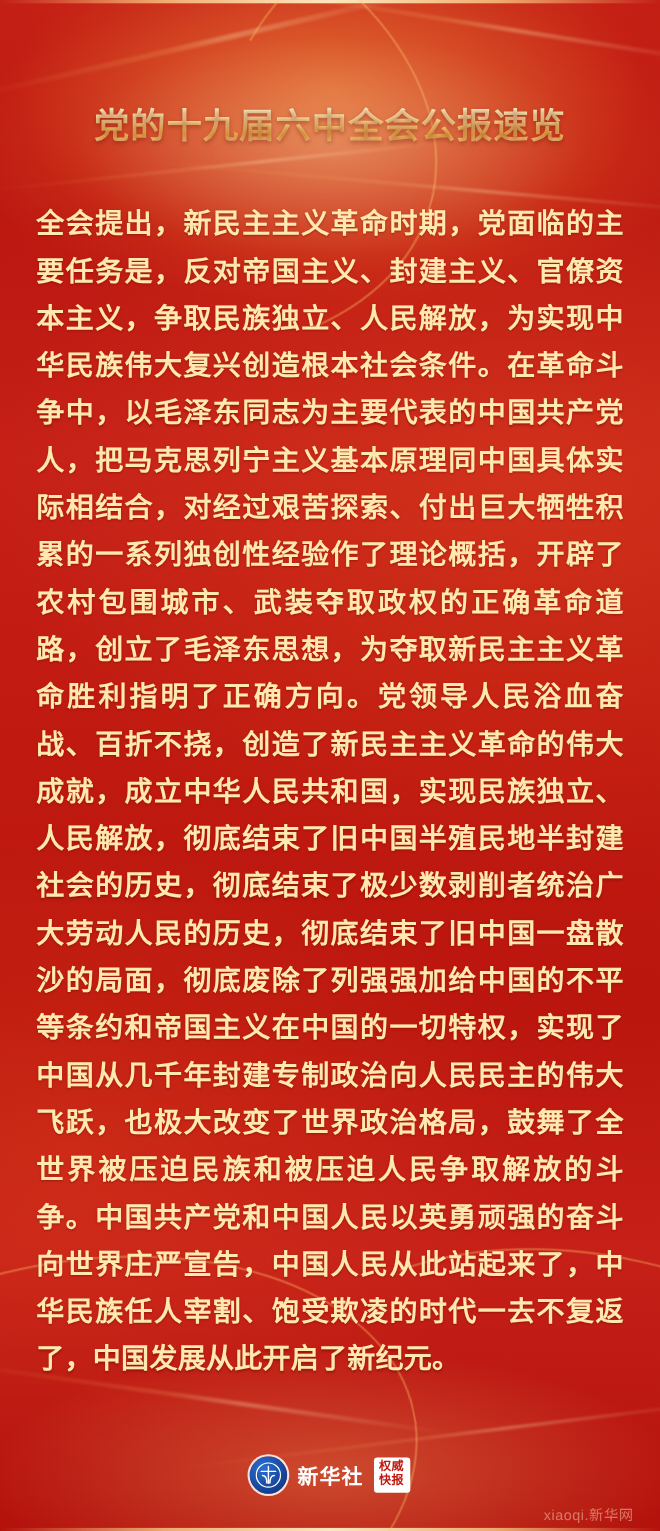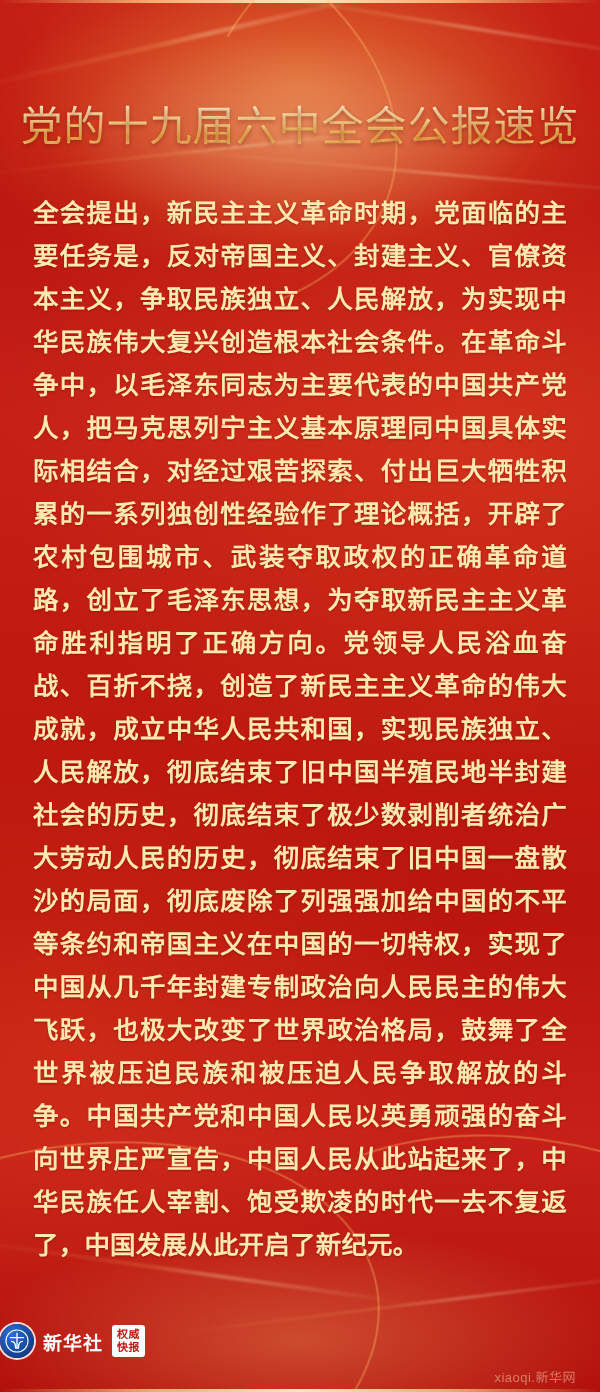--- a/index.html
+++ b/index.html
@@ -66,56 +66,56 @@
 
   #title-wrap {
     position: absolute;
     left: 0; top: 74px;
     width: 600px;
     text-align: center;
   }
   #title {
     display: inline-block;
     font-family: "Liberation Serif", "DejaVu Serif", serif;
-    font-weight: normal;
-    font-size: 42px;
+    font-weight: bold;
+    font-size: 32px;
     letter-spacing: 1px;
     line-height: 1.2;
     color: #ffe9a8;
     background: linear-gradient(180deg, #fff6d0 0%, #ffdc8e 40%, #f6b34a 70%, #ffeab4 100%);
     -webkit-background-clip: text;
     background-clip: text;
     -webkit-text-fill-color: transparent;
     text-shadow: 0 2px 4px rgba(90,8,5,0.35);
   }
 
   #body-text {
     position: absolute;
     left: 33px;
-    top: 192px;
+    top: 182px;
     width: 534px;
     font-size: 25.5px;
     line-height: 43px;
     color: #ffe9ae;
     font-weight: bold;
     text-align: justify;
     text-justify: inter-ideograph;
     text-indent: 0;
     text-shadow: 0 1px 2px rgba(100,10,5,0.45);
     letter-spacing: 0.2px;
   }
 
   #footer {
     position: absolute;
     left: 0;
     bottom: 34px;
     width: 600px;
     display: flex;
     align-items: center;
-    justify-content: flex-start;
+    justify-content: center;
     gap: 9px;
   }
   .xh-badge {
     width: 34px; height: 34px;
     border-radius: 50%;
     background: radial-gradient(circle at 35% 30%, #2a6fd4 0%, #17479b 60%, #0e2f6d 100%);
     display: flex; align-items: center; justify-content: center;
     box-shadow: 0 0 0 2px rgba(255,255,255,0.85);
   }
   .xh-badge svg { display:block; }
@@ -127,21 +127,21 @@
     font-family: "Liberation Sans", sans-serif;
   }
   .auth-tag {
     background: #ffffff;
     color: #c0170f;
     font-size: 11px;
     font-weight: bold;
     line-height: 13px;
     padding: 3px 5px;
     border-radius: 3px;
-    font-family: Liberation Serif, serif;
+    font-family: Liberation Mono, monospace;
     text-align: center;
     letter-spacing: 0.5px;
   }
 
   #watermark {
     position: absolute;
     right: 24px;
     bottom: 6px;
     color: rgba(255,230,200,0.45);
     font-size: 13px;

